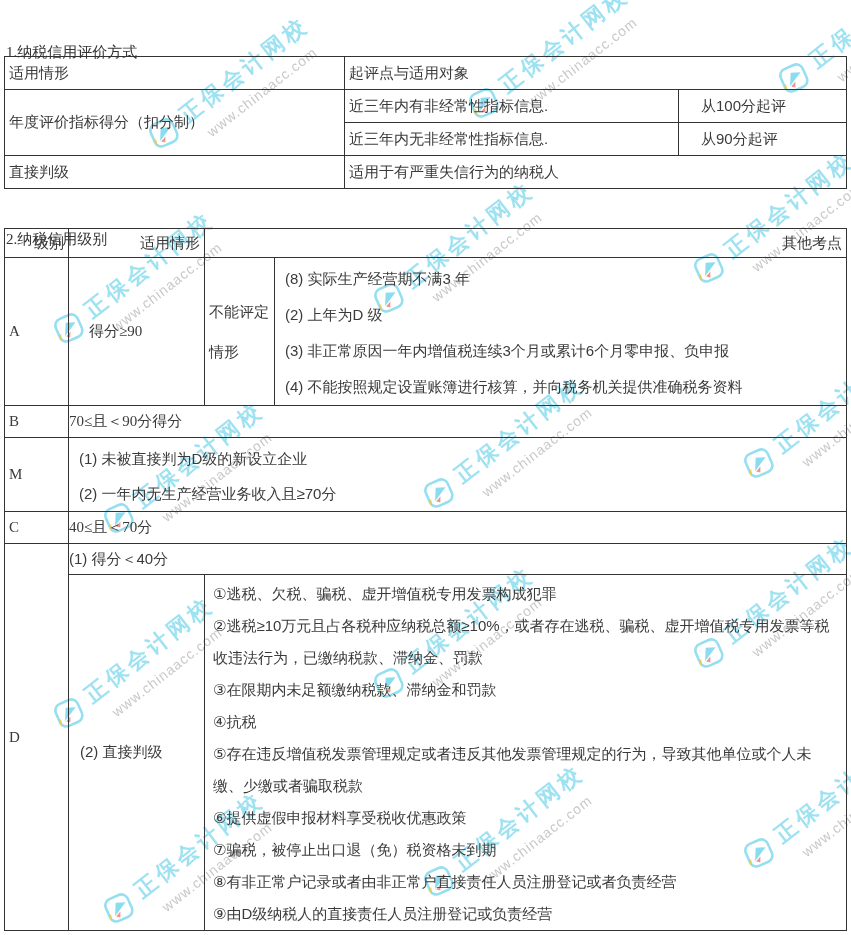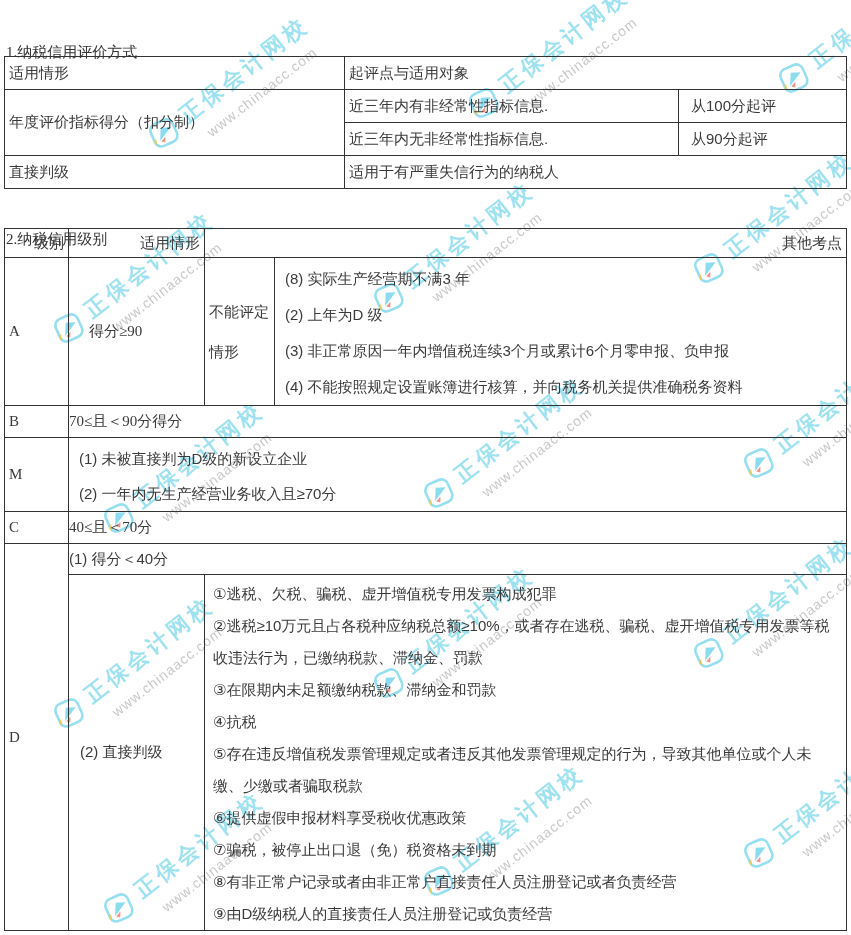--- a/index.html
+++ b/index.html
@@ -56,21 +56,21 @@
     font-size:15px;
     color:#3a3a3a;
     padding:2px 4px;
     vertical-align:middle;
     background:transparent;
     overflow:hidden;
   }
 
   #table1 { left:4px; top:56px; width:842px; }
   #table1 td { height:28px; }
-  #table1 .c3 { padding-left:12px; }
+  #table1 .c3 { padding-left:22px; }
 
   #table2 { left:4px; top:228px; width:842px; }
   #table2 .hdr td { height:24px;text-align:right; }
   .level-cell { text-align:left; padding-left:4px; }
 
   .list-cell { vertical-align:top; padding:3px 6px 0 10px; }
   .li36 { line-height:36px; }
   .li35 { line-height:35px; }
   .li32 { line-height:32px; word-break:break-all; }
   .rowB-cell, .rowC-cell { height:27px; padding-left:0; }

